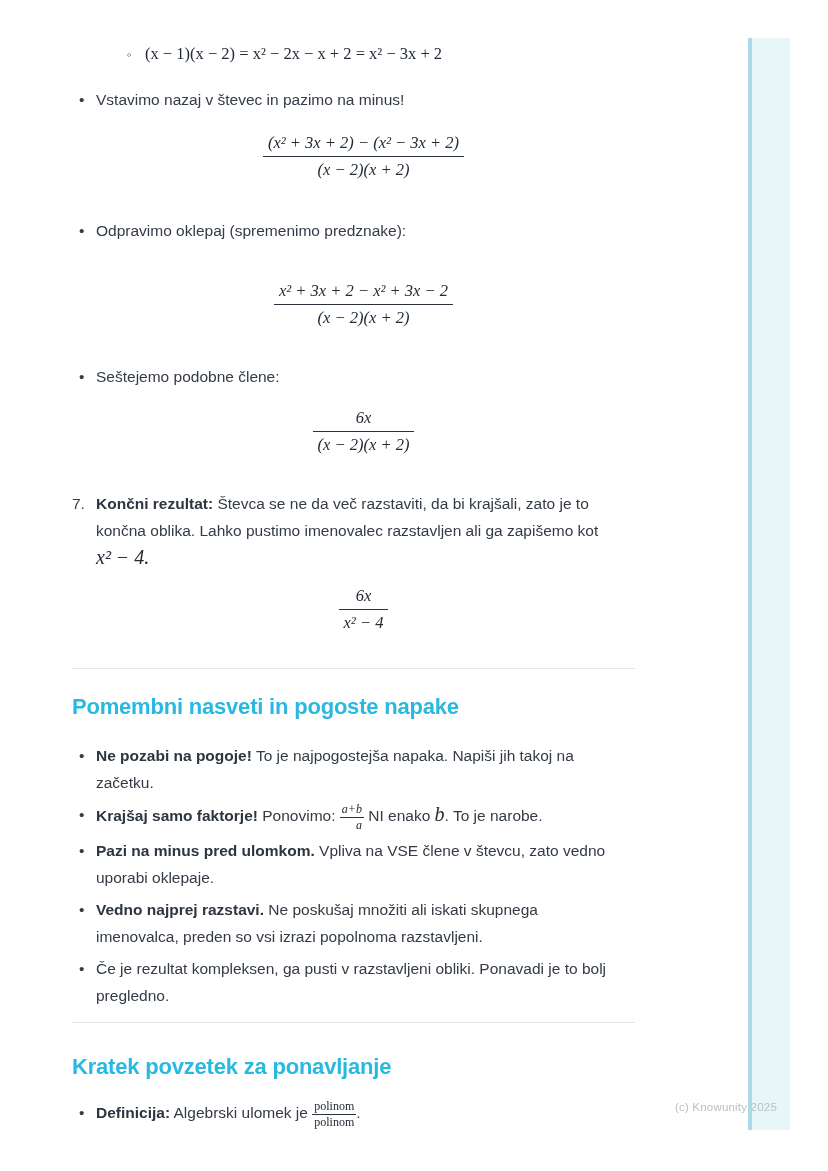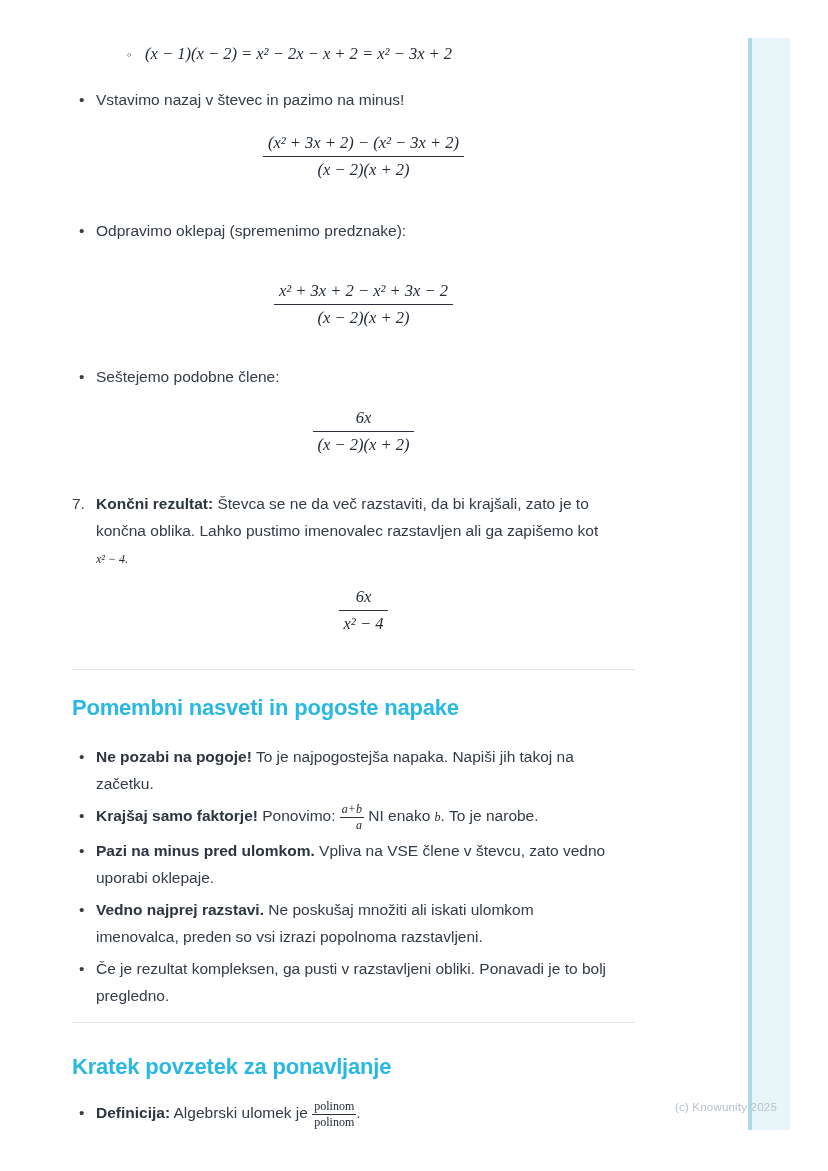--- a/index.html
+++ b/index.html
@@ -38,21 +38,20 @@
   .row { display: flex; align-items: flex-start; font-size: 15.5px; line-height: 21px; }
   .marker { flex: none; width: 16px; color: #333b46; font-size: 15.5px; }
   .bullet-row .marker { width: 24px; padding-left: 7px; }
 
   
   .sub-row { margin: 43px 0 0 55px; }
   .sub-row .marker { width: 18px; font-size: 13px; padding-top: 1px; }
 
   .math-lg {
     font-family: "Liberation Serif", "DejaVu Serif", serif;
-    font-style: italic;
     font-size: 16.5px;
     color: #232b36;
   }
 
   
   .display-math { text-align: center; padding-left: 20px; }
   .dfrac {
     display: inline-block;
     font-family: "Liberation Serif", "DejaVu Serif", serif;
     font-style: italic;
@@ -74,21 +73,21 @@
   .after-dm { margin-top: 21px; }
 
   
   .numbered { display: flex; margin-top: 35px; font-size: 15.5px; line-height: 27px; }
   .num-label { flex: none; width: 24px; }
   .numbered .text { width: 512px; }
   strong { font-weight: bold; color: #2d3540; }
   .mvar {
     font-family: "Liberation Serif", "DejaVu Serif", serif;
     font-style: italic;
-    font-size: 12px;
+    font-size: 20px;
     color: #232b36;
   }
 
   .divider { border: 0; border-top: 1px solid #e4e7ea; margin: 35px 0 0; width: 100%; }
   .divider2 { margin-top: 13px; }
 
   h2.section-heading {
     margin: 25px 0 0;
     font-size: 22px;
     line-height: 26px;
@@ -195,21 +194,21 @@
         <span class="text"><strong>Krajšaj samo faktorje!</strong><span> Ponovimo: </span><span class="ifrac italic"><span class="inum">a+b</span><span class="iden">a</span></span><span> NI enako </span><span class="mvar">b</span><span>. To je narobe.</span></span>
       </div>
 
       <div class="li">
         <span class="marker">•</span>
         <span class="text"><strong>Pazi na minus pred ulomkom.</strong><span> Vpliva na VSE člene v števcu, zato vedno uporabi oklepaje.</span></span>
       </div>
 
       <div class="li">
         <span class="marker">•</span>
-        <span class="text"><strong>Vedno najprej razstavi.</strong><span> Ne poskušaj množiti ali iskati ulomkom imenovalca, preden so vsi izrazi popolnoma razstavljeni.</span></span>
+        <span class="text"><strong>Vedno najprej razstavi.</strong><span> Ne poskušaj množiti ali iskati skupnega imenovalca, preden so vsi izrazi popolnoma razstavljeni.</span></span>
       </div>
 
       <div class="li">
         <span class="marker">•</span>
         <span class="text"><span>Če je rezultat kompleksen, ga pusti v razstavljeni obliki. Ponavadi je to bolj pregledno.</span></span>
       </div>
 
     </div>
 
     <hr class="divider divider2">

